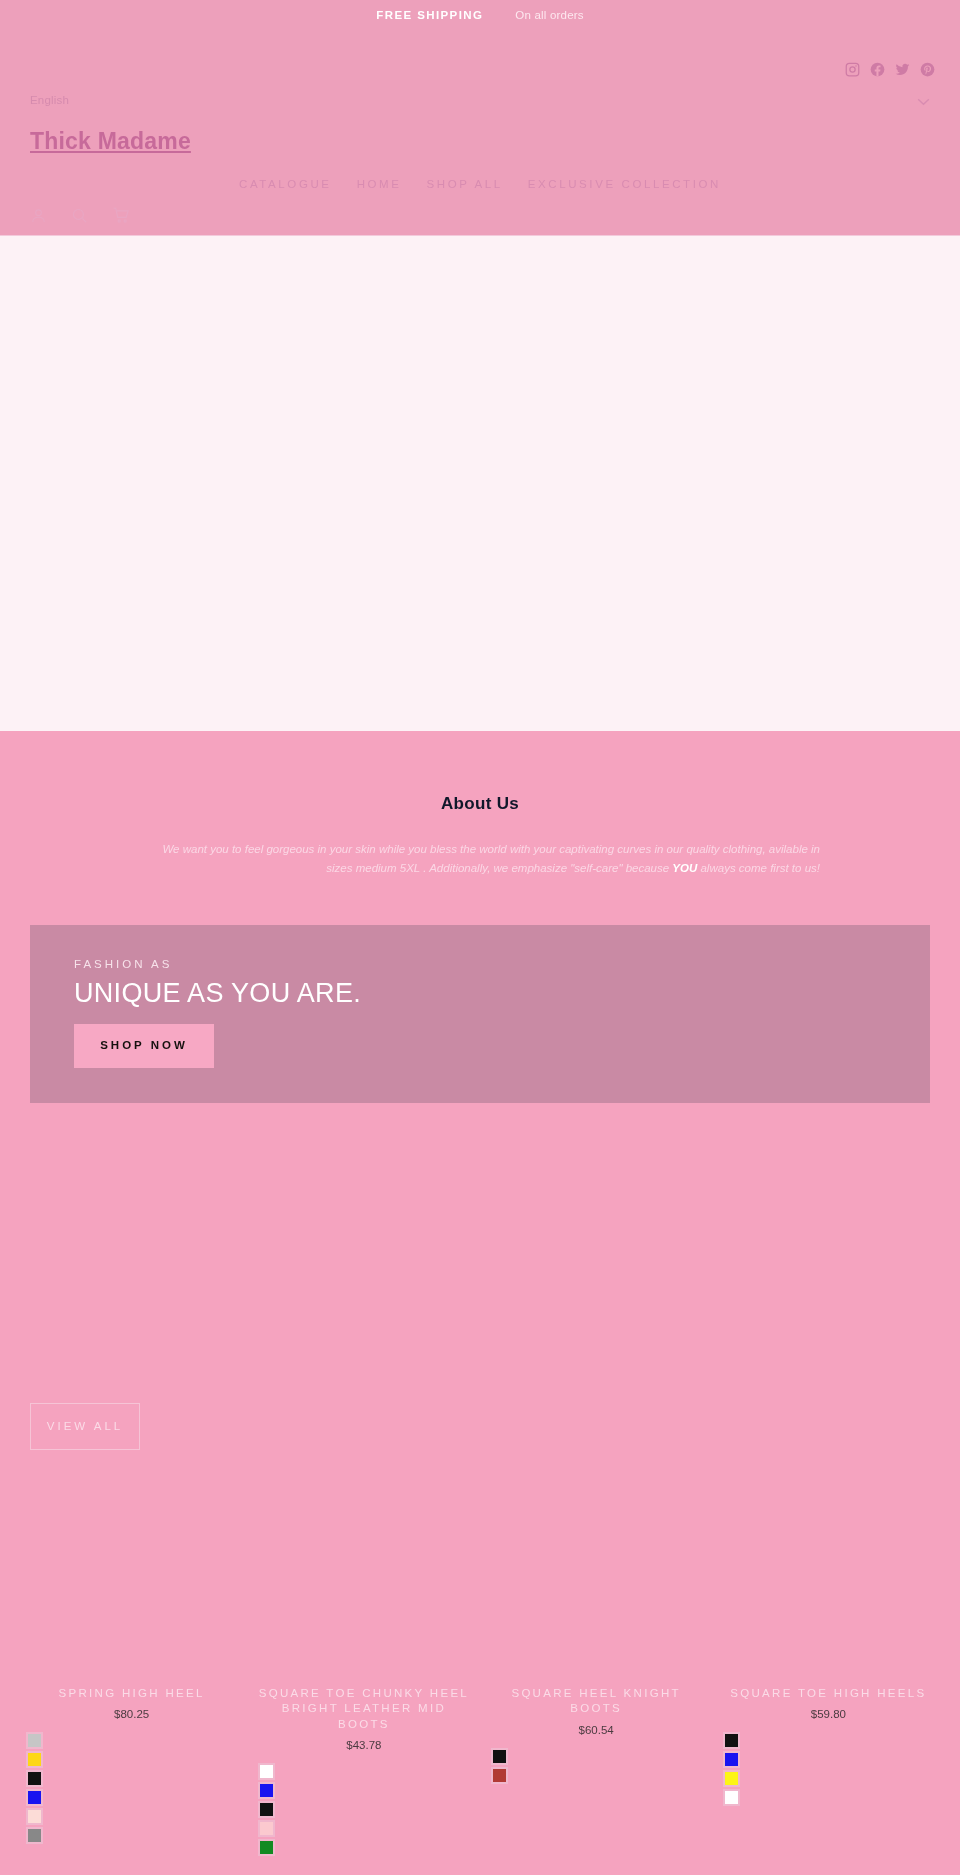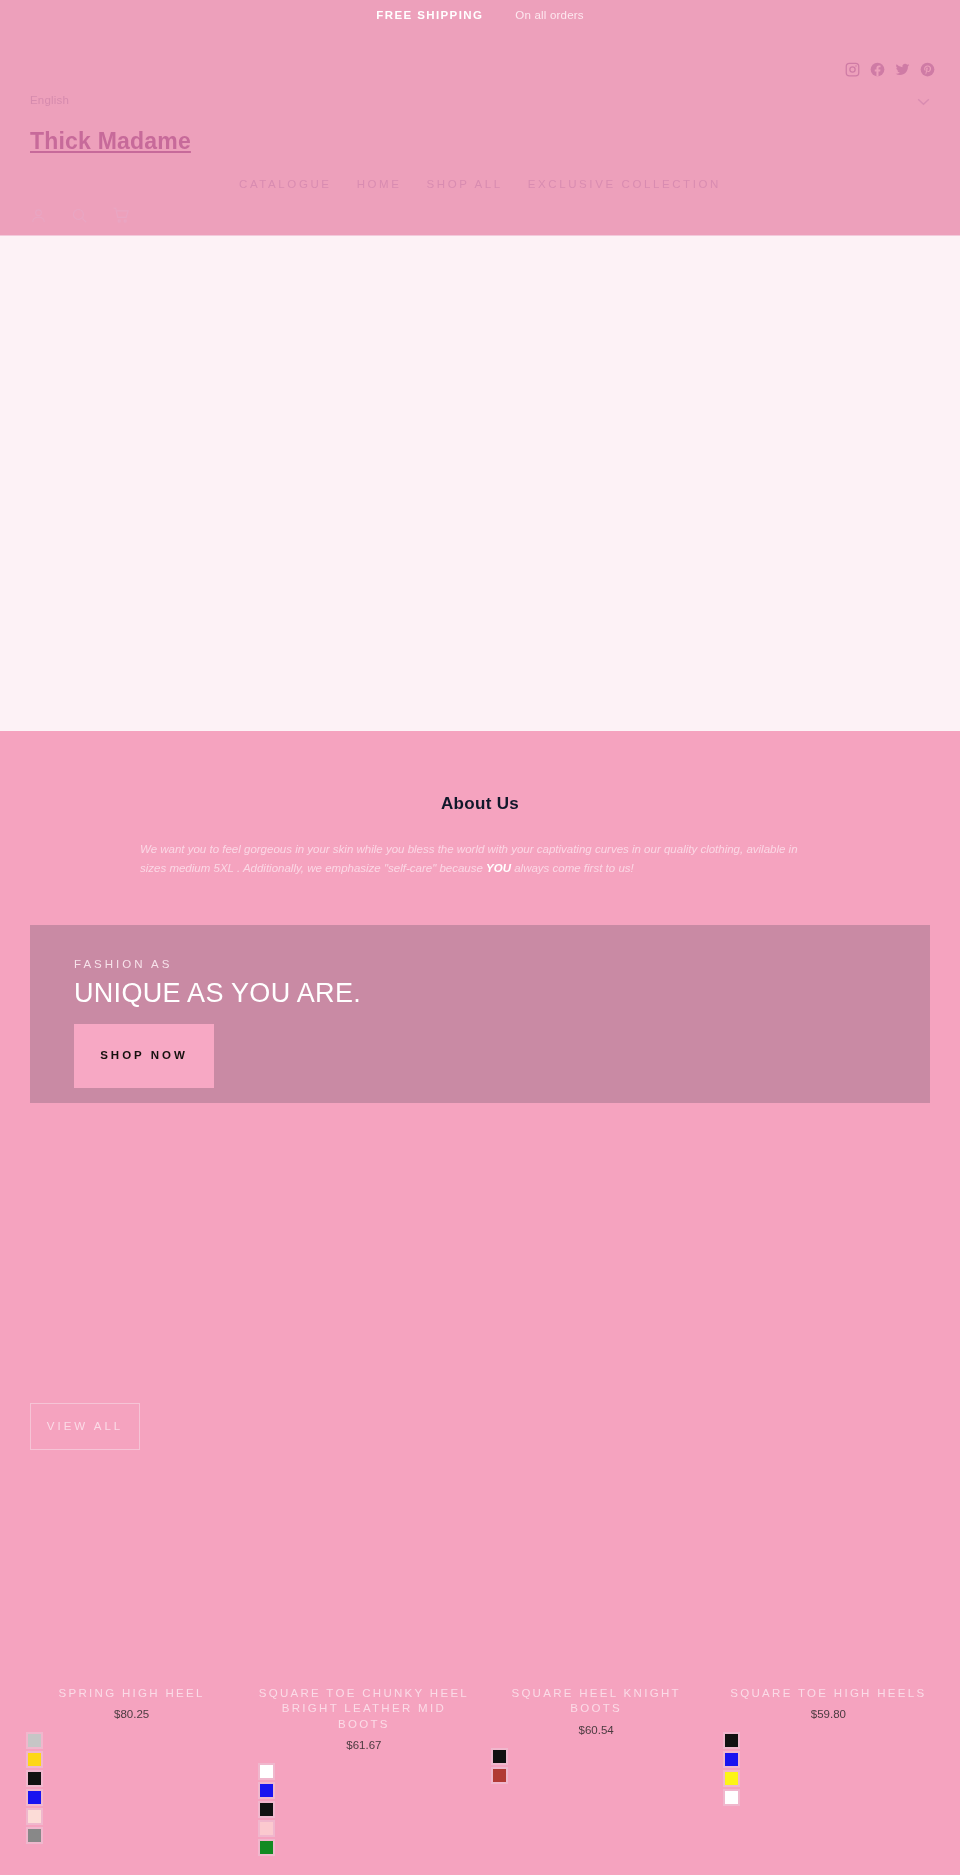--- a/index.html
+++ b/index.html
@@ -163,21 +163,21 @@
   .about h2 {
     text-align: center;
     font-size: 17px;
     font-weight: bold;
     color: #0f172a;
     letter-spacing: .3px;
   }
   .about p {
     margin: 26px auto 0 auto;
     max-width: 700px;
-    text-align: left;
+    text-align: right;
     font-size: 11.5px;
     font-style: italic;
     line-height: 1.65;
     color: #fbd7e5;
     padding: 0 10px;
   }
   .about p b { font-weight: bold; color: #ffffff; }
 
   
   .promo-outer {
@@ -197,21 +197,21 @@
   .promo .headline {
     margin-top: 8px;
     font-size: 27px;
     color: #ffffff;
     letter-spacing: .3px;
     font-weight: normal;
   }
   .promo .shopbtn {
     margin-top: 15px;
     width: 140px;
-    height: 64px;
+    height: 44px;
     background: #f7a8c4;
     border: none;
     color: #16110f;
     font-size: 11.5px;
     font-weight: bold;
     letter-spacing: 3px;
     line-height: 1.55;
     font-family: inherit;
     cursor: pointer;
     display: flex;
@@ -426,21 +426,21 @@
         <span class="swatch" style="background:#111111"></span>
         <span class="swatch" style="background:#1913f0"></span>
         <span class="swatch" style="background:#fcdcd7"></span>
         <span class="swatch" style="background:#888888"></span>
       </div>
     </article>
 
     <article class="product">
       <div class="pimg"></div>
       <div class="ptitle">SQUARE TOE CHUNKY HEEL BRIGHT LEATHER MID BOOTS</div>
-      <div class="pprice">$61.67</div>
+      <div class="pprice">$43.78</div>
       <div class="swatches">
         <span class="swatch" style="background:#ffffff"></span>
         <span class="swatch" style="background:#1913f0"></span>
         <span class="swatch" style="background:#111111"></span>
         <span class="swatch" style="background:#fbc9cf"></span>
         <span class="swatch" style="background:#128a22"></span>
       </div>
     </article>
 
     <article class="product">

